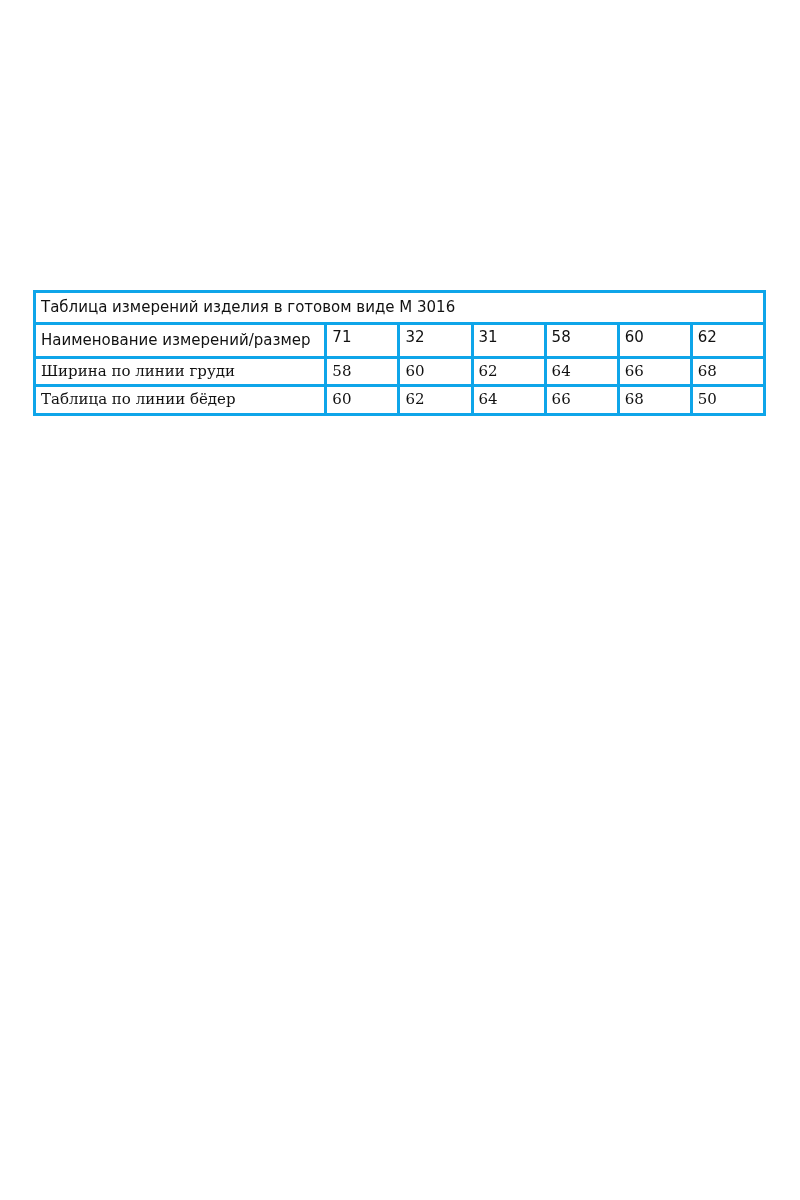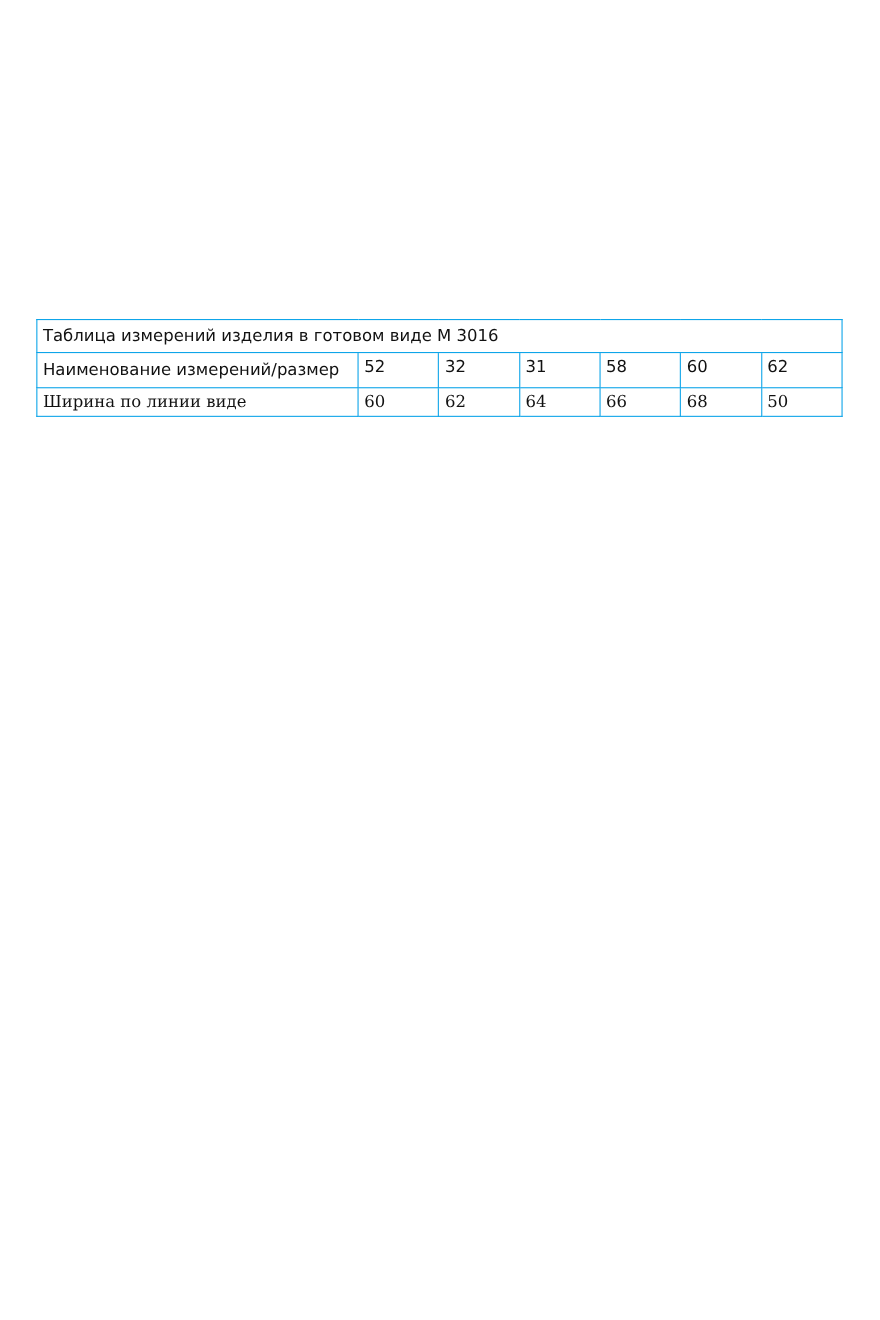--- a/index.html
+++ b/index.html
@@ -27,21 +27,21 @@
     left: 33px;
     top: 290px;
     width: 733px;
   }
   table.measure {
     border-collapse: collapse;
     width: 733px;
     table-layout: fixed;
   }
   table.measure td, table.measure th {
-    border: 1px solid #0ea5e9;
+    border: 3px solid #0ea5e9;
     padding: 3px 5px 4px 5px;
     vertical-align: top;
     text-align: left;
     font-size: 15px;
     line-height: 1.25;
     font-weight: normal;
     color: #111111;
     background: #ffffff;
   }
   .title-cell {
@@ -91,29 +91,38 @@
         <col class="csz">
         <col class="csz">
         <col class="csz">
       </colgroup>
       <tbody>
         <tr>
           <td class="title-cell" colspan="7">Таблица измерений изделия в готовом виде М 3016</td>
         </tr>
         <tr>
           <td class="row-head">Наименование измерений/размер</td>
-          <td class="size-head">52</td>
+          <td class="size-head">71</td>
           <td class="size-head">32</td>
           <td class="size-head">31</td>
           <td class="size-head">58</td>
           <td class="size-head">60</td>
           <td class="size-head">62</td>
         </tr>
         <tr>
-          <td class="label-cell">Ширина по линии виде</td>
+          <td class="label-cell">Ширина по линии груди</td>
+          <td class="val-cell">58</td>
+          <td class="val-cell">60</td>
+          <td class="val-cell">62</td>
+          <td class="val-cell">64</td>
+          <td class="val-cell">66</td>
+          <td class="val-cell">68</td>
+        </tr>
+        <tr>
+          <td class="label-cell">Таблица по линии бёдер</td>
           <td class="val-cell">60</td>
           <td class="val-cell">62</td>
           <td class="val-cell">64</td>
           <td class="val-cell">66</td>
           <td class="val-cell">68</td>
           <td class="val-cell">50</td>
         </tr>
       </tbody>
     </table>
   </div>

